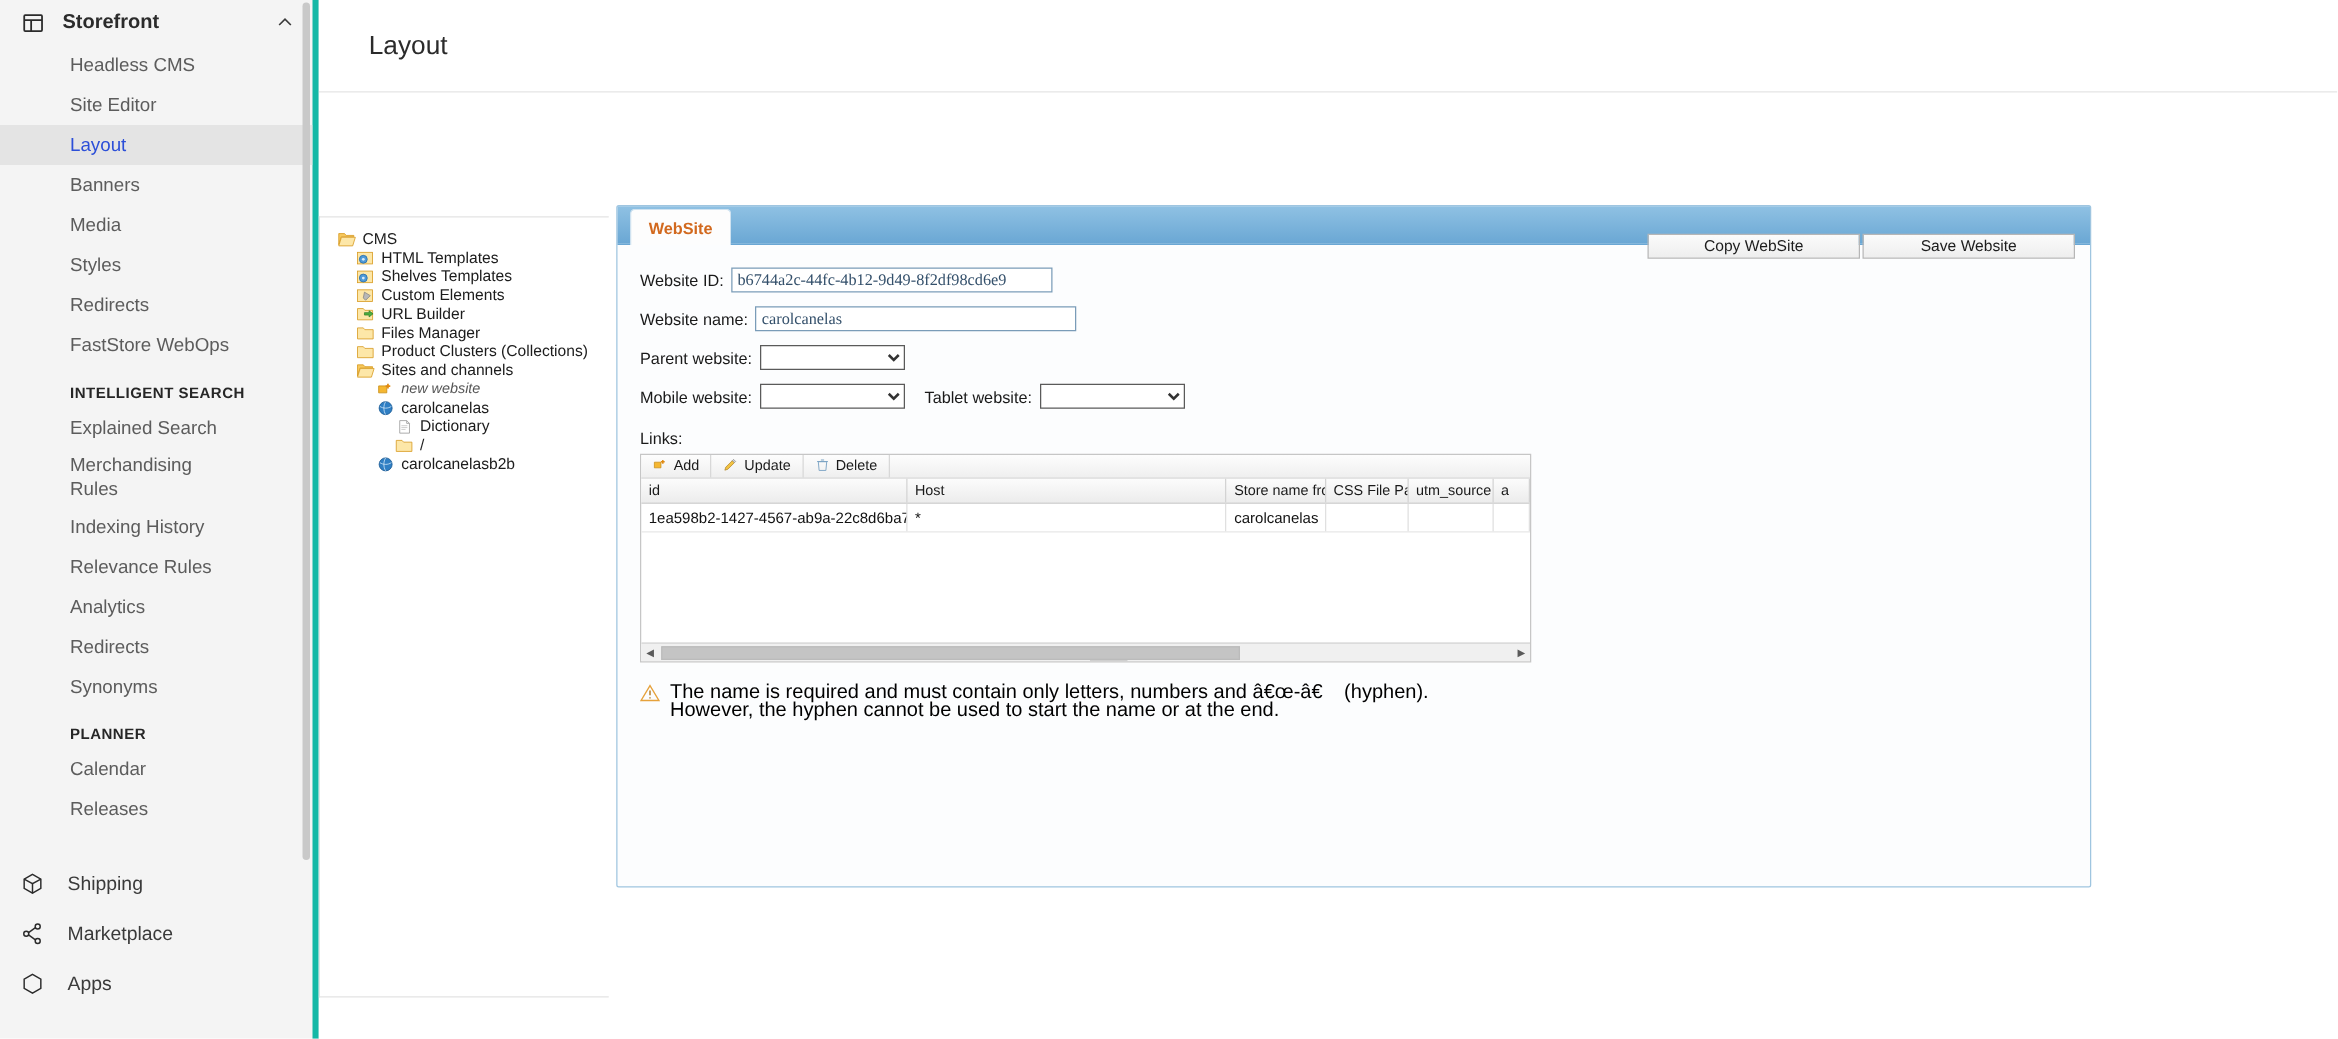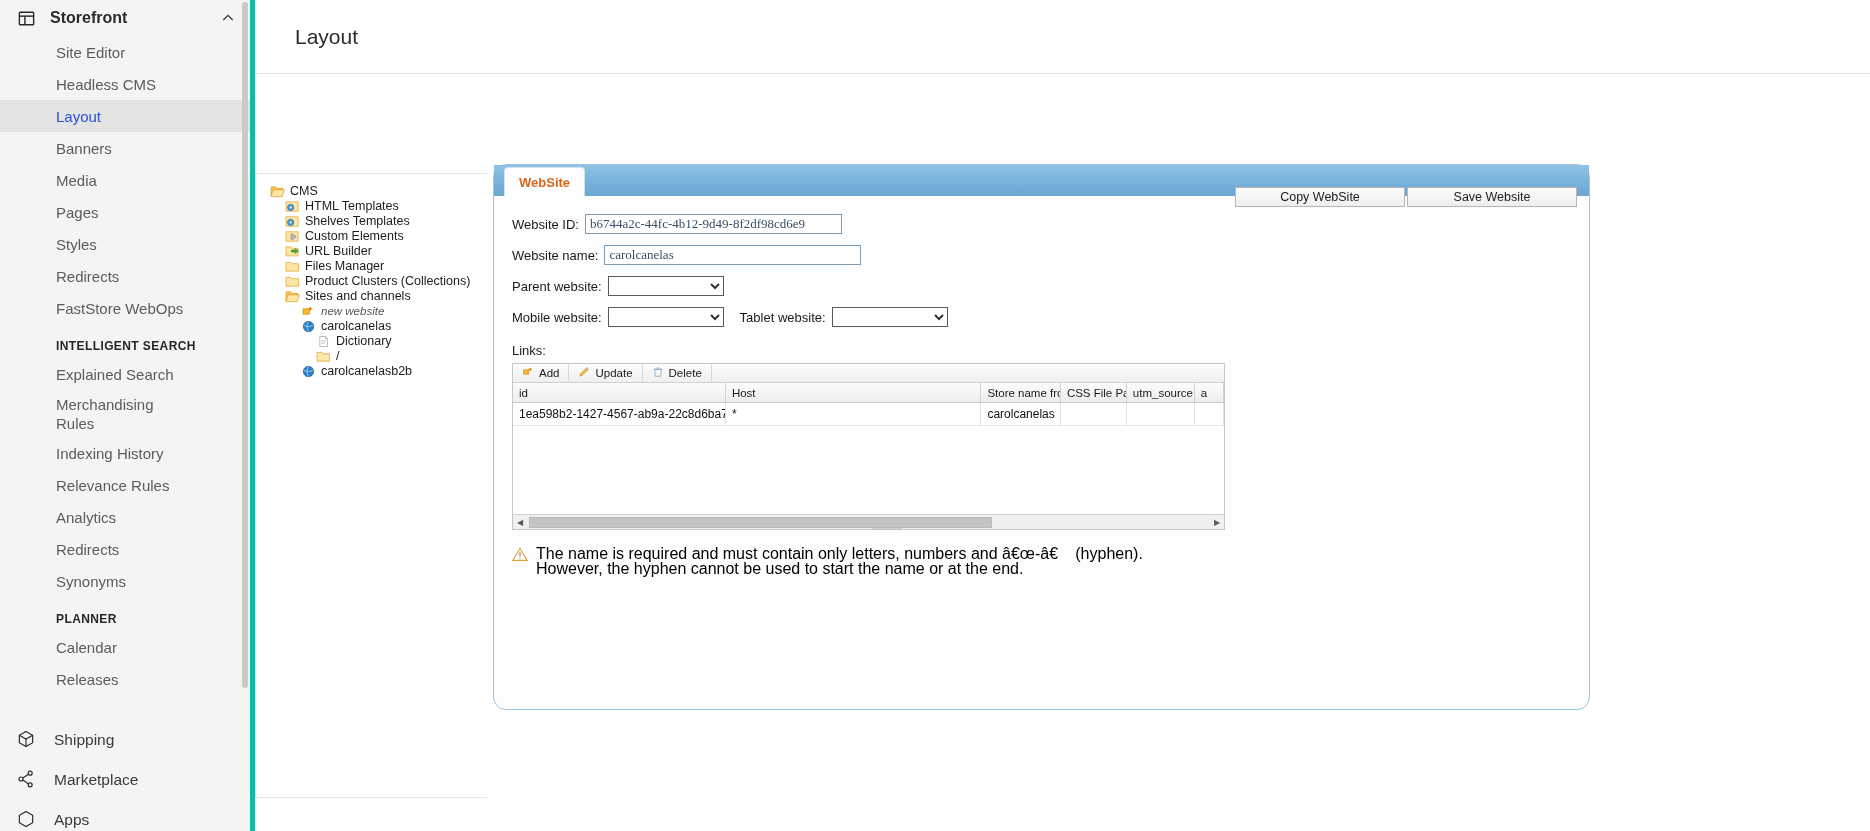--- a/index.html
+++ b/index.html
@@ -94,24 +94,24 @@
   .tree-row .ico { width: 15px; height: 13px; margin-right: 5px; flex: 0 0 15px; display:inline-block; }
   .tree-row.italic { font-style: italic; color: #555; font-size: 11.5px; }
   .lvl0 { padding-left: 2px; }
   .lvl1 { padding-left: 17px; }
   .lvl2 { padding-left: 33px; }
   .lvl3 { padding-left: 48px; }
 
   
   .ws-panel {
     position: absolute; left: 238px; top: 90px;
-    width: 1097px; height: 546px;
+    width: 1180px; height: 546px;
     border: 1px solid #9fc5e0;
     background: #fcfdfe;
-    border-radius: 13px;
+    border-radius: 2px;
   }
   .tabbar {
     height: 31px;
     background: linear-gradient(#8fc1e3, #6aa7d4);
     border-bottom: 1px solid #6aa7d4;
     position: relative;
     padding-left: 10px;
     display: flex; align-items: flex-end;
   }
   .tab {
@@ -231,36 +231,33 @@
         </span>
         <span class="title">Storefront</span>
         <span class="chev">
           <svg width="16" height="16" viewBox="0 0 24 24" fill="none" stroke="currentColor" stroke-width="2">
               <polyline points="5,15 12,8 19,15"></polyline>
             </svg>
         </span>
       </div>
 
       <div class="sb-item">
+          <span>Headless CMS</span>
+        </div>
+      <div class="sb-item">
           <span>Site Editor</span>
-        </div>
-      <div class="sb-item">
-          <span>Headless CMS</span>
         </div>
       <div class="sb-item active">
           <span>Layout</span>
         </div>
       <div class="sb-item">
           <span>Banners</span>
         </div>
       <div class="sb-item">
           <span>Media</span>
-        </div>
-      <div class="sb-item">
-          <span>Pages</span>
         </div>
       <div class="sb-item">
           <span>Styles</span>
         </div>
       <div class="sb-item">
           <span>Redirects</span>
         </div>
       <div class="sb-item">
           <span>FastStore WebOps</span>
         </div>

